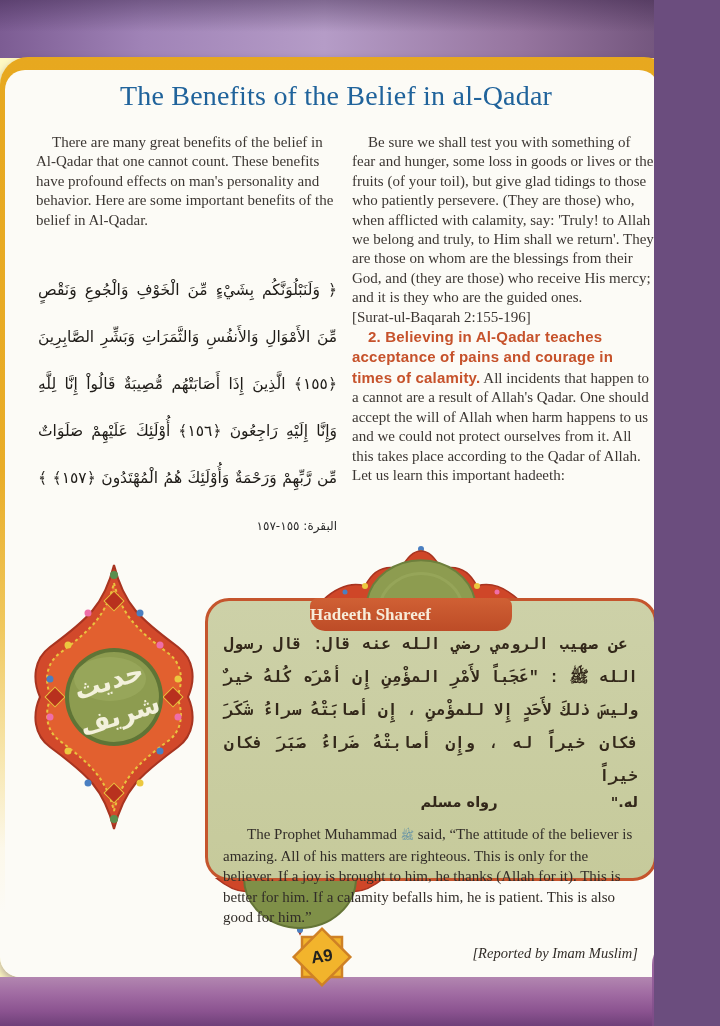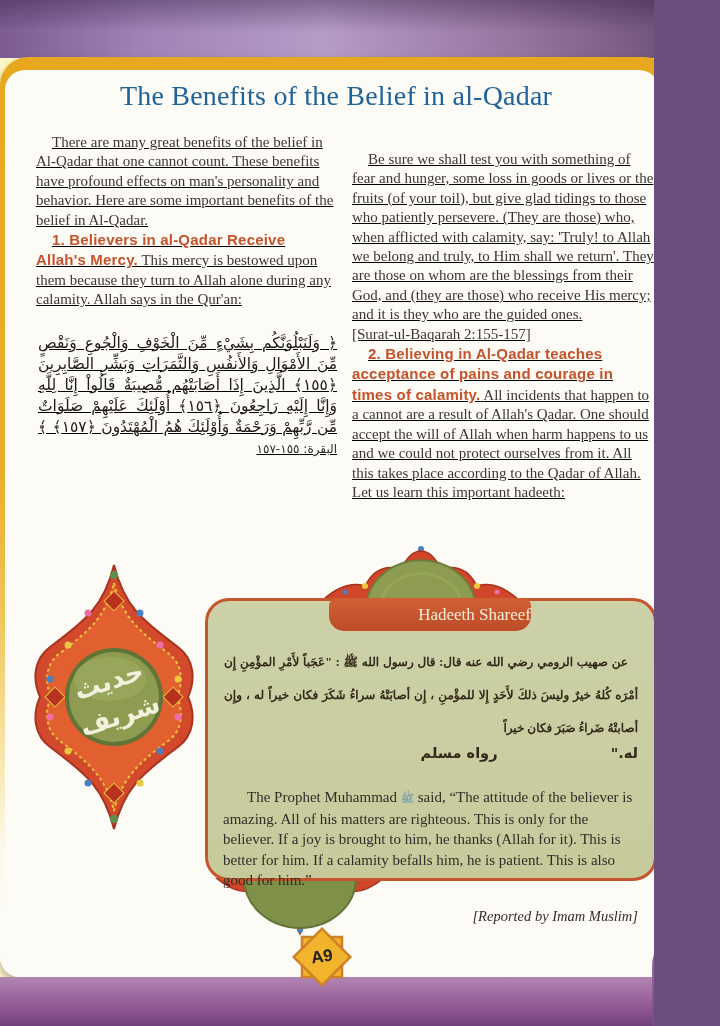--- a/index.html
+++ b/index.html
@@ -44,63 +44,64 @@
   }
   .card-white {
     position:absolute; left:5px; top:70px; width:654px; height:907px; z-index:2;
     background:#fcfbf6; border-radius:20px 20px 18px 18px;
   }
   
   .title {
     position:absolute; left:0; top:80px; width:672px; z-index:3;
     text-align:center; font-size:28px; color:#20639b; letter-spacing:.2px;
   }
-  .col { position:absolute; z-index:3;text-decoration:underline; }
+  .col { position:absolute; z-index:3; }
   .col-l { left:36px;  top:133px; width:301px; }
-  .col-r { left:352px; top:150px; width:302px; }
+  .col-r { left:352px; top:133px; width:302px; }
   .col p { margin:0; font-size:15px; line-height:19.4px; color:#3c3733; }
   p.indent { text-indent:16px; }
   .orange { color:#c6522b; font-family:"Liberation Sans", sans-serif; font-weight:700; font-size:15px; letter-spacing:.2px; }
   .refline { text-indent:0; }
   .hp { margin-top:2px; }
   .h2p { margin-top:15px; }
   .quran {
-    direction:rtl; margin-top:23px; padding-left:2px;
-    font-family:"DejaVu Sans", sans-serif; font-size:15.5px; line-height:21px;
+    direction:rtl; margin-top:37px; padding-left:2px;
+    font-family:"DejaVu Sans", sans-serif; font-size:15.5px; line-height:47px;
     text-align:justify; color:#1f1c18;
   }
   .quran .vref { font-size:12px; color:#2c2c2c; }
   
   .med { position:absolute; left:28px; top:561px; width:172px; height:272px; z-index:3; }
   
   .orn-top    { position:absolute; left:315px; top:544px; z-index:3; }
   .orn-bottom { position:absolute; left:198px; top:878px; z-index:3; }
   
   .hadeeth-box {
     position:absolute; left:205px; top:598px; width:452px; height:283px; z-index:3;
     background:linear-gradient(180deg,#cdd1a8 0%,#c6ca9b 100%);
     border:3px solid #c5552d; border-radius:24px; box-sizing:border-box;
   }
   .tab {
-    position:absolute; left:121px; top:-3px; width:202px; height:33px;
+    position:absolute; left:102px; top:-3px; width:202px; height:33px;
     background:linear-gradient(180deg,#d06034,#bd4c27);
     border-radius:8px 8px 15px 15px;
-    color:#f7ecd9; font-size:17px; text-align:right; line-height:33px;
+    color:#f7ecd9; font-size:17px; text-align:left; line-height:33px;
     font-family:"Liberation Serif", serif;
+    font-weight:bold;
   }
   .ar {
-    direction:rtl; margin-top:45px; padding:0 16px; text-indent:10px;
-    font-family:Liberation Serif, serif; font-weight:700;
-    font-size:12px; line-height:33px; color:#33281a; text-align:justify;
+    direction:rtl; margin-top:28px; padding:0 16px; text-indent:10px;
+    font-family:Liberation Mono, monospace; font-weight:700;
+    font-size:16px; line-height:33px; color:#33281a; text-align:justify;
   }
   .ar-last { position:relative; height:30px; direction:rtl; padding:0 16px;
     font-family:"DejaVu Sans", sans-serif; font-weight:700; font-size:14.5px; color:#33281a; }
   .ar-last .lah { position:absolute; right:16px; }
   .ar-last .narrator { position:absolute; left:50%; transform:translateX(-50%);margin-left:28px; }
-  .en { font-size:15px; line-height:20.6px; color:#322d28; padding:0 15px; margin-top:12px; text-indent:24px; }
+  .en { font-size:15px; line-height:20.6px; color:#322d28; padding:0 15px; margin-top:0; text-indent:24px; }
   .psym { color:#4f86a8; font-size:11px; }
   .en-ref { text-align:right; font-style:italic; padding-right:16px; font-size:14.5px; color:#322d28; margin-top:12px; }
   
   .badge { position:absolute; left:291px; top:926px; width:62px; height:62px; z-index:6; }
   .badge .num {
     position:absolute; left:0; top:0; width:62px; height:62px;
     display:flex; align-items:center; justify-content:center;
     font-family:"Liberation Sans", sans-serif; font-weight:700; font-size:17px; color:#23221f;
     transform:rotate(-8deg);
   }
@@ -150,33 +151,29 @@
     <div class="strip-bottom"></div>
   </div>
 
   <div class="card-frame"></div>
   <div class="card-white"></div>
 
   <div class="title">The Benefits of the Belief in al-Qadar</div>
 
   <div class="col col-l">
     <p class="indent">There are many great benefits of the belief in Al-Qadar that one cannot count. These benefits have profound effects on man's personality and behavior. Here are some important benefits of the belief in Al-Qadar.</p>
-    <p class="indent hp">
-      <span class="orange">1. Believers in al-Qadar Receive Allah's Mercy.</span>
-      <span>This mercy is bestowed upon them because they turn to Allah alone during any calamity. Allah says in the Qur'an:</span>
-    </p>
     <div class="quran">
       <span>﴿ وَلَنَبْلُوَنَّكُم بِشَيْءٍ مِّنَ الْخَوْفِ وَالْجُوعِ وَنَقْصٍ مِّنَ الأَمْوَالِ وَالأَنفُسِ وَالثَّمَرَاتِ وَبَشِّرِ الصَّابِرِينَ ﴿١٥٥﴾ الَّذِينَ إِذَا أَصَابَتْهُم مُّصِيبَةٌ قَالُواْ إِنَّا لِلَّهِ وَإِنَّا إِلَيْهِ رَاجِعُونَ ﴿١٥٦﴾ أُوْلَئِكَ عَلَيْهِمْ صَلَوَاتٌ مِّن رَّبِّهِمْ وَرَحْمَةٌ وَأُوْلَئِكَ هُمُ الْمُهْتَدُونَ ﴿١٥٧﴾ ﴾</span>
       <span class="vref">البقرة: ١٥٥-١٥٧</span>
     </div>
   </div>
 
   <div class="col col-r">
     <p class="indent">Be sure we shall test you with something of fear and hunger, some loss in goods or lives or the fruits (of your toil), but give glad tidings to those who patiently persevere. (They are those) who, when afflicted with calamity, say: 'Truly! to Allah we belong and truly, to Him shall we return'. They are those on whom are the blessings from their God, and (they are those) who receive His mercy; and it is they who are the guided ones.</p>
-    <p class="refline">[Surat-ul-Baqarah 2:155-157]</p>
+    <p class="refline">[Surat-ul-Baqarah 2:155-196]</p>
     <p class="indent h2p">
       <span class="orange">2. Believing in Al-Qadar teaches acceptance of pains and courage in times of calamity.</span>
       <span>All incidents that happen to a cannot are a result of Allah's Qadar. One should accept the will of Allah when harm happens to us and we could not protect ourselves from it. All this takes place according to the Qadar of Allah. Let us learn this important hadeeth:</span>
     </p>
   </div>
 
   <svg class="med" viewBox="0 0 172 272">
     <path d="M86,4 C96,44 112,58 150,86 C166,98 168,118 160,136 C168,154 166,174 150,186 C112,214 96,228 86,268 C76,228 60,214 22,186 C6,174 4,154 12,136 C4,118 6,98 22,86 C60,58 76,44 86,4 Z" fill="#d2492b" stroke="#a83420" stroke-width="2"></path>
     <path d="M86,22 C94,54 108,68 140,92 C154,102 156,120 149,136 C156,152 154,170 140,180 C108,204 94,218 86,250 C78,218 64,204 32,180 C18,170 16,152 23,136 C16,120 18,102 32,92 C64,68 78,54 86,22 Z" fill="#e2602f" stroke="#e9c33e" stroke-width="2" stroke-dasharray="3 3"></path>
     <g>

